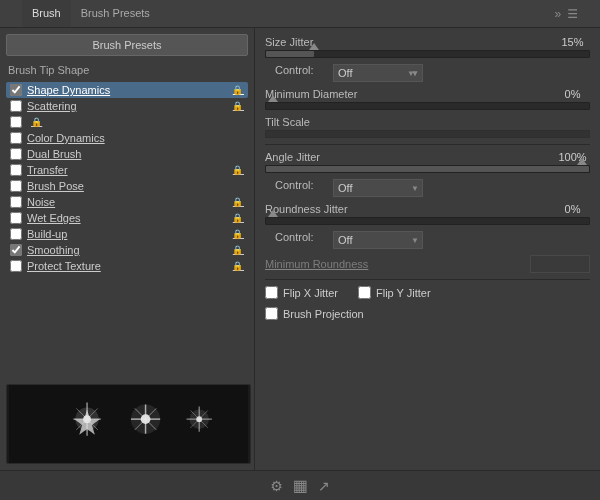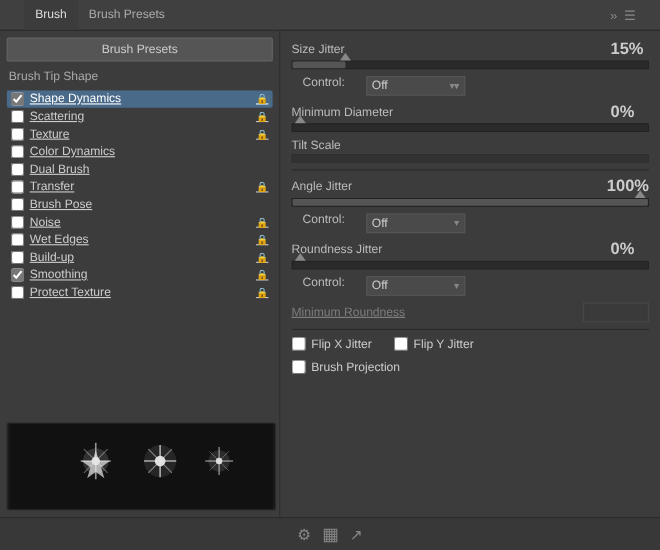--- a/index.html
+++ b/index.html
@@ -167,25 +167,24 @@
     }
 
     .param-label {
       width: 130px;
       font-size: 11px;
       color: #bbb;
       flex-shrink: 0;
     }
 
     .param-value {
-      font-size: 15px;
+      font-size: 11px;
       color: #ccc;
       min-width: 35px;
-      text-align: left;
-      font-weight: bold;
+      text-align: center;
     }
 
     .control-row {
       display: flex;
       align-items: flex-start;
       margin-bottom: 6px;
       padding-left: 10px;
     }
 
     .control-label {
@@ -332,21 +331,20 @@
             <span class="brush-item-label">Shape Dynamics</span>
             <span class="lock-icon" style="font-size: 9px;">🔒</span>
           </div>
           <div class="brush-item">
             <input type="checkbox" style="">
             <span class="brush-item-label">Scattering</span>
             <span class="lock-icon" style="font-size: 9px;">🔒</span>
           </div>
           <div class="brush-item">
             <input type="checkbox" style="">
-            <span class="brush-item-label">Texture</span>
             <span class="lock-icon" style="font-size: 9px;">🔒</span>
           </div>
           <div class="brush-item">
             <input type="checkbox" style="">
             <span class="brush-item-label">Color Dynamics</span>
           </div>
           <div class="brush-item">
             <input type="checkbox" style="">
             <span class="brush-item-label">Dual Brush</span>
           </div>

